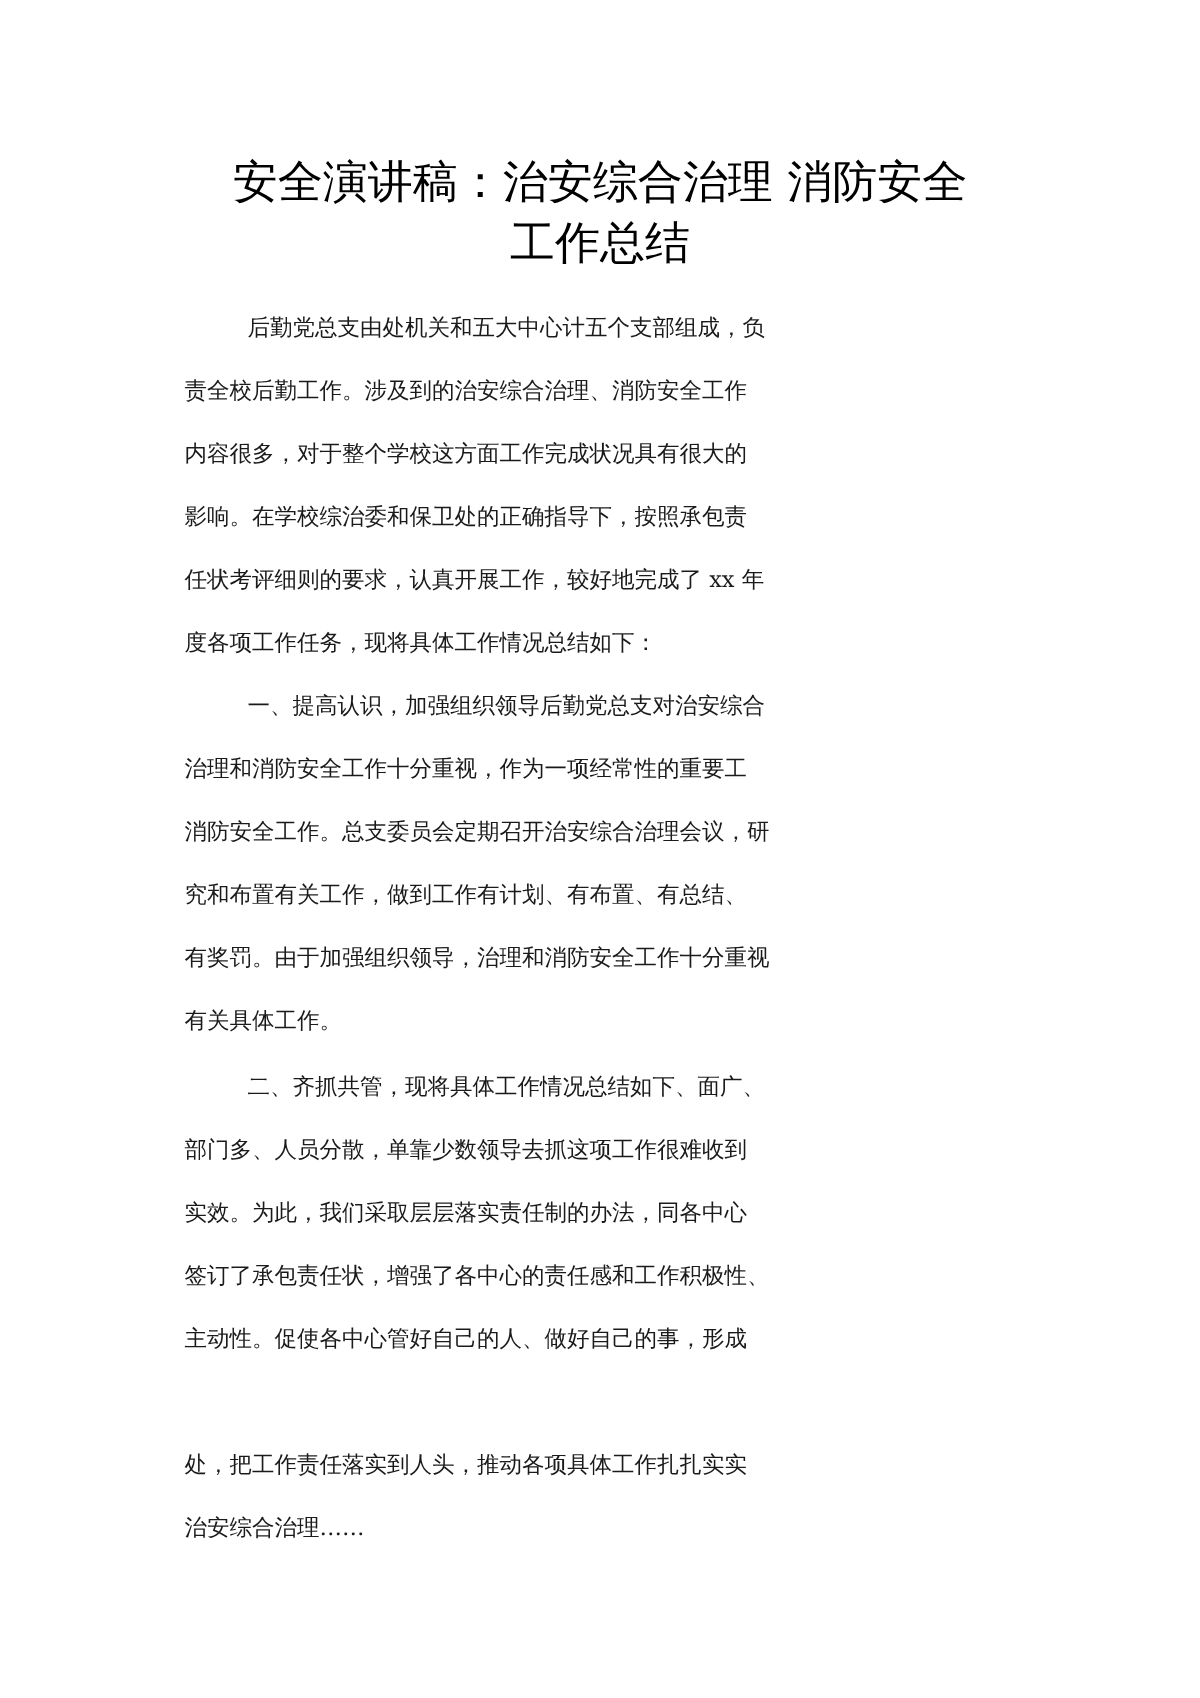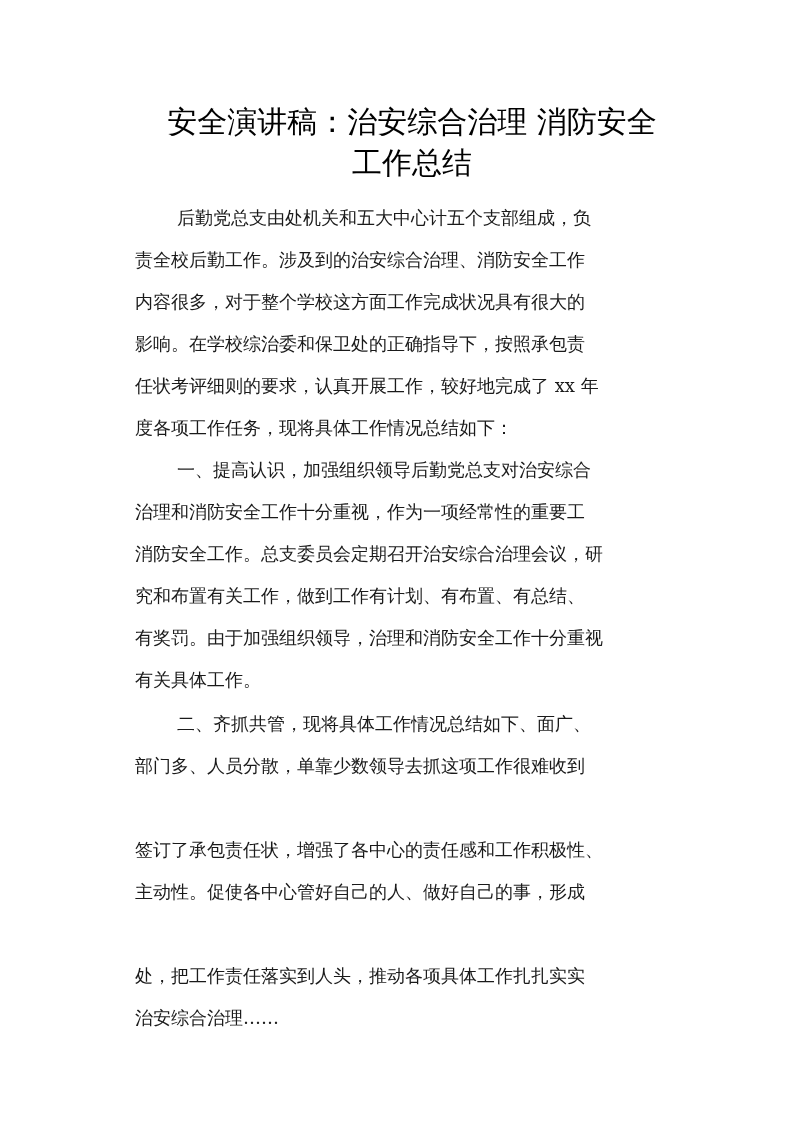--- a/index.html
+++ b/index.html
@@ -1,24 +1,24 @@
 <!DOCTYPE html>
 <html><head>
 <meta charset="utf-8">
 <style>
   html, body { margin: 0; padding: 0; background: #ffffff; }
   body { width: 800px; height: 1132px; position: relative; overflow: hidden;
          font-family: "DejaVu Serif", "Liberation Serif", serif; color: #111111; }
-  .page { position: absolute; left: 12px; top: 0; width: 636px; height: 1132px; background: #ffffff; }
+  .page { position: absolute; left: 0; top: 0; width: 636px; height: 1132px; background: #ffffff; }
   .title { position: absolute; left: 100px; width: 600px; text-align: center;
            font-family: "DejaVu Sans", "Liberation Sans", sans-serif;
            font-size: 30px; line-height: 44px; color: #000000; letter-spacing: 0px; white-space: nowrap; }
   .title.l1 { top: 100px; }
   .title.l2 { top: 143px; font-family: Liberation Mono, monospace; }
-  .line { position: absolute; left: 123px; font-size: 18px; line-height: 24px;
+  .line { position: absolute; left: 123px; font-size: 15px; line-height: 24px;
           white-space: nowrap; color: #1a1a1a; }
   .line.indent { left: 165px; }
 </style>
 </head>
 <body>
 
 <div class="page">
   <div class="title l1">安全演讲稿：治安综合治理 消防安全</div>
   <div class="title l2">工作总结</div>
 
@@ -31,17 +31,18 @@
 
   <div class="line indent" style="top:458px">一、提高认识，加强组织领导后勤党总支对治安综合</div>
   <div class="line" style="top:500px">治理和消防安全工作十分重视，作为一项经常性的重要工</div>
   <div class="line" style="top:542px">消防安全工作。总支委员会定期召开治安综合治理会议，研</div>
   <div class="line" style="top:584px">究和布置有关工作，做到工作有计划、有布置、有总结、</div>
   <div class="line" style="top:626px">有奖罚。由于加强组织领导，治理和消防安全工作十分重视</div>
   <div class="line" style="top:668px">有关具体工作。</div>
 
   <div class="line indent" style="top:712px">二、齐抓共管，现将具体工作情况总结如下、面广、</div>
   <div class="line" style="top:754px">部门多、人员分散，单靠少数领导去抓这项工作很难收到</div>
+  <div class="line" style="top:796px">实效。为此，我们采取层层落实责任制的办法，同各中心</div>
   <div class="line" style="top:838px">签订了承包责任状，增强了各中心的责任感和工作积极性、</div>
   <div class="line" style="top:880px">主动性。促使各中心管好自己的人、做好自己的事，形成</div>
   <div class="line" style="top:964px">处，把工作责任落实到人头，推动各项具体工作扎扎实实</div>
   <div class="line" style="top:1006px">治安综合治理……</div>
 </div>
 
 </body></html>

